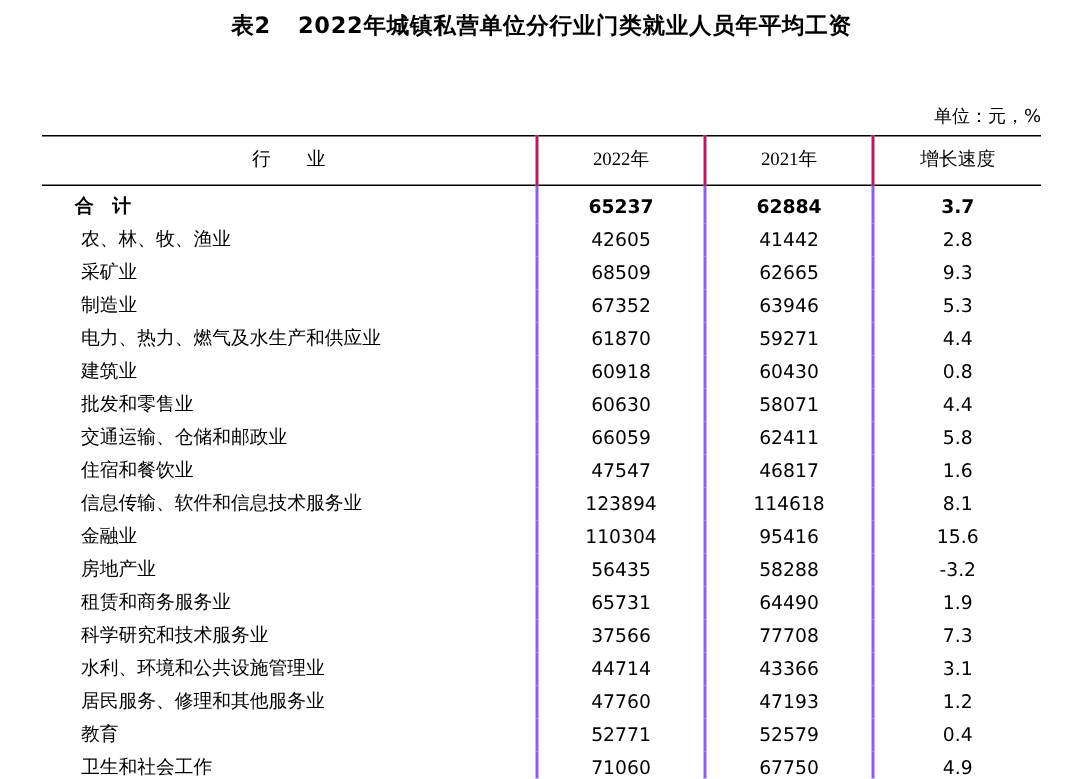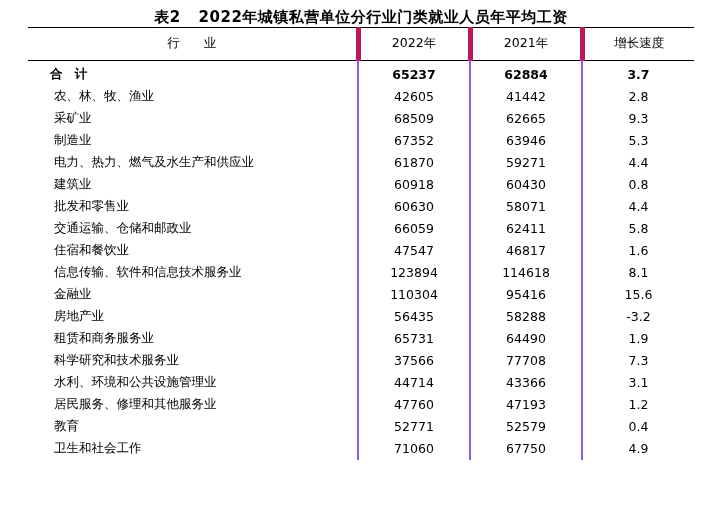--- a/index.html
+++ b/index.html
@@ -56,21 +56,22 @@
     border-top: 1.6px solid #000;
     border-bottom: 1.1px solid #000;
     text-align: center;
     vertical-align: middle;
   }
   table.data thead th.industry-head {
     letter-spacing: 10px;
     padding-left: 10px;
   }
   table.data thead th.vline {
-    border-left: 5px solid #be185d;
+    border-left: 2px solid #be185d;
+    font-family: Liberation Serif, serif;
   }
   table.data tbody td {
     padding: 2.5px 0 2.5px 0;
     font-size: 12.5px;
     vertical-align: middle;
   }
   table.data tbody tr.first-row td {
     padding-top: 5px;
   }
   table.data tbody td.industry {
@@ -93,20 +94,21 @@
 </style>
 </head>
 <body>
 
 <div class="page">
 
   <div class="title">
     <span class="tnum">表2</span><span>2022年城镇私营单位分行业门类就业人员年平均工资</span>
   </div>
 
+  <div class="unit-line">单位：元，%</div>
 
   <table class="data">
     <colgroup>
       <col class="c-industry">
       <col class="c-y1">
       <col class="c-y2">
       <col class="c-growth">
     </colgroup>
     <thead>
       <tr>

